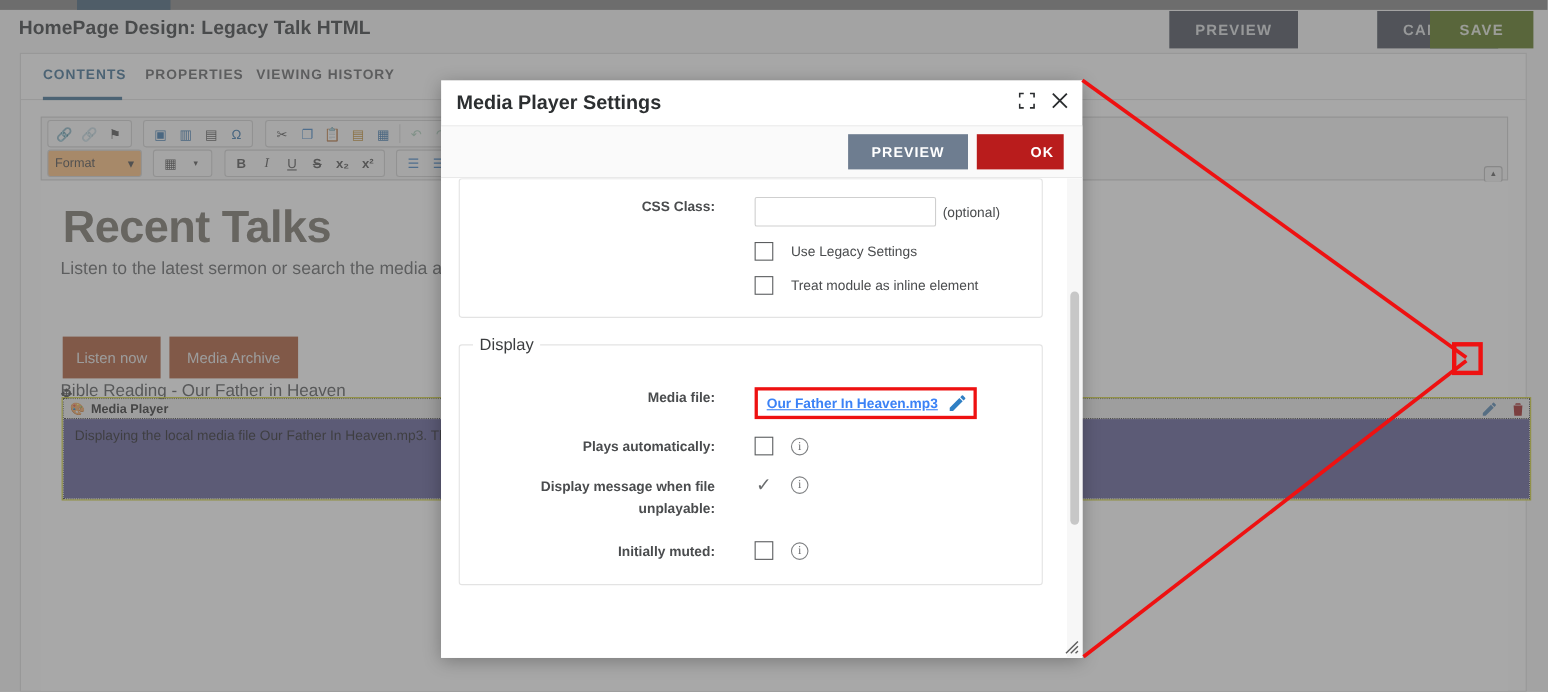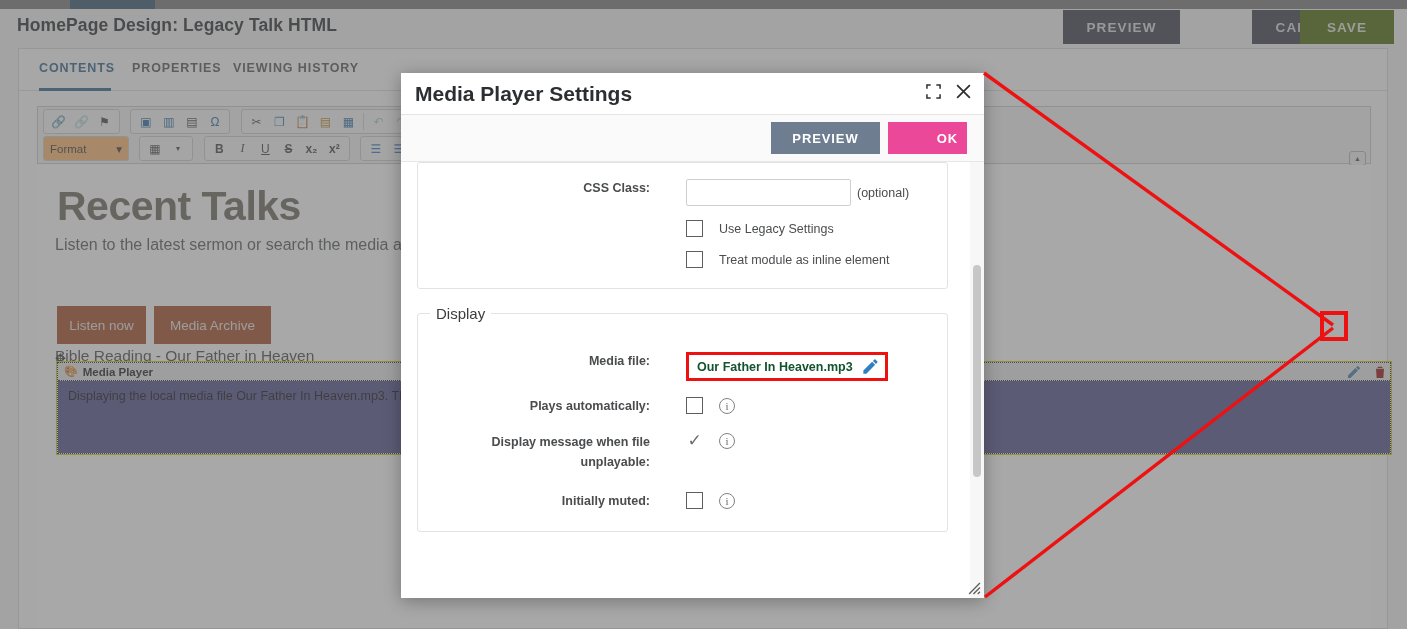--- a/index.html
+++ b/index.html
@@ -130,21 +130,21 @@
   .dialog {
     position: absolute; top: 73px; left: 401px;
     width: 583px; height: 525px;
     background: #ffffff; z-index: 60;
     box-shadow: 0 3px 16px rgba(0,0,0,0.3);
   }
   .dlg-titlebar {
     position: relative; height: 42px; border-bottom: 1px solid #e4e4e4;
     display: flex; align-items: center; padding: 0 14px;
   }
-  .dlg-title { font-size: 21px; color: #2c2f31; font-weight: bold; }
+  .dlg-title { font-size: 18px; color: #2c2f31; font-weight: bold; }
   .dlg-icons { position: absolute; right: 12px; top: 10px; display: flex; align-items: center; gap: 14px; }
   .dlg-ic { cursor: pointer; color: #2c2f31; display: flex; }
 
   .dlg-actionbar {
     position: relative; height: 47px; background: #fafafa;
     border-bottom: 1px solid #e7e7e7;
   }
   .dlgbtn {
     position: absolute; top: 7px; height: 32px; border: none;
     color: #fff; font-size: 13px; font-weight: bold; letter-spacing: 0.9px;
@@ -193,21 +193,21 @@
   }
   .radio.sel { background: #58595b; border-color: #58595b; }
   .radiolabel { margin-left: 13px; font-size: 12.5px; color: #4a4c4e; }
   .radio-row { display: flex; align-items: center; margin-bottom: 9px; }
   .radio-row:last-child { margin-bottom: 0; }
 
   .mediafile-box {
     display: inline-flex; align-items: center; gap: 8px;
     border: 3px solid #ee1111; padding: 2px 5px 2px 8px;
   }
-  .mediafile-name { font-size: 12.5px; font-weight: bold; color: #14532d; }
+  .mediafile-name { font-size: 12.5px; font-weight: bold; color: #3b82f6; text-decoration: underline; }
 
   .infoicon {
     width: 16px; height: 16px; border: 1.2px solid #7f8183; border-radius: 50%;
     display: inline-flex; align-items: center; justify-content: center;
     font-size: 11px; color: #6a6c6e; margin-left: 16px; cursor: pointer;
     font-family: "Liberation Serif", serif; flex: none;
   }
 
   .scrolltrack {
     position: absolute; top: 0; right: 0; width: 14px; height: 100%;
@@ -349,21 +349,21 @@
         <span class="dlg-ic">
           <svg width="17" height="17" viewBox="0 0 16 16">
             <path d="M2 2L14 14M14 2L2 14" fill="none" stroke="#2c2f31" stroke-width="1.6"></path>
           </svg>
         </span>
       </span>
     </div>
 
     <div class="dlg-actionbar">
       <button class="dlgbtn preview" style="background: rgb(110, 125, 144);">PREVIEW</button>
-      <button class="dlgbtn ok" style="background: #ec4899; padding-left: 40px;">OK</button>
+      <button class="dlgbtn ok" style="background: #b91c1c; padding-left: 40px;">OK</button>
     </div>
 
     <div class="dlg-scroll">
       <div class="dlg-inner">
 
         <div class="fieldset first">
           <div class="frow">
             <div class="flabel">CSS Class:</div>
             <div class="fctl">
               <input class="txtinput" type="text" value="" style="">

